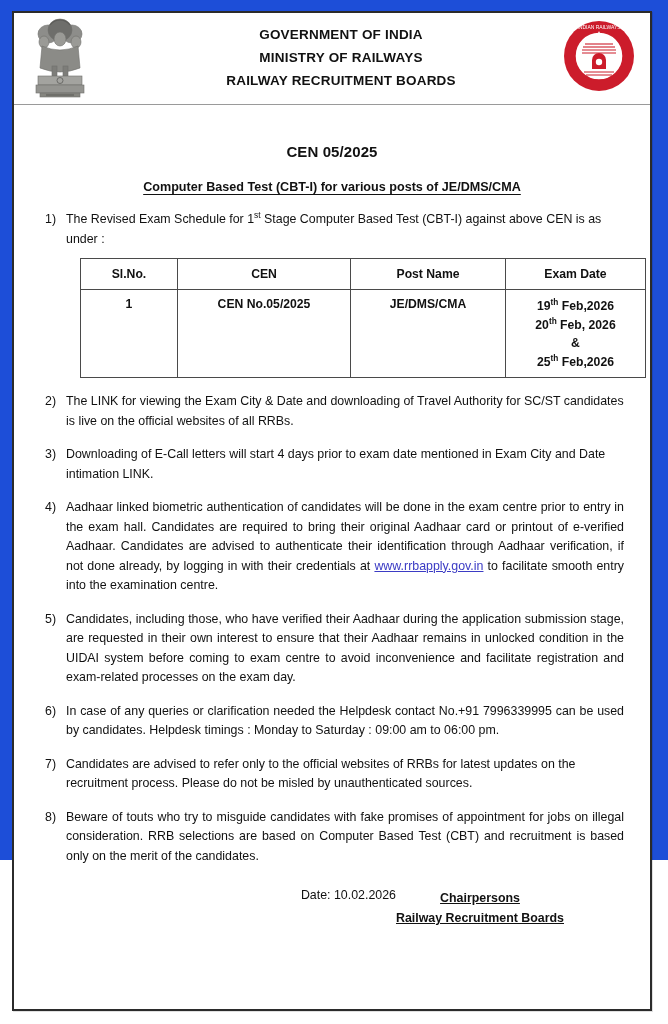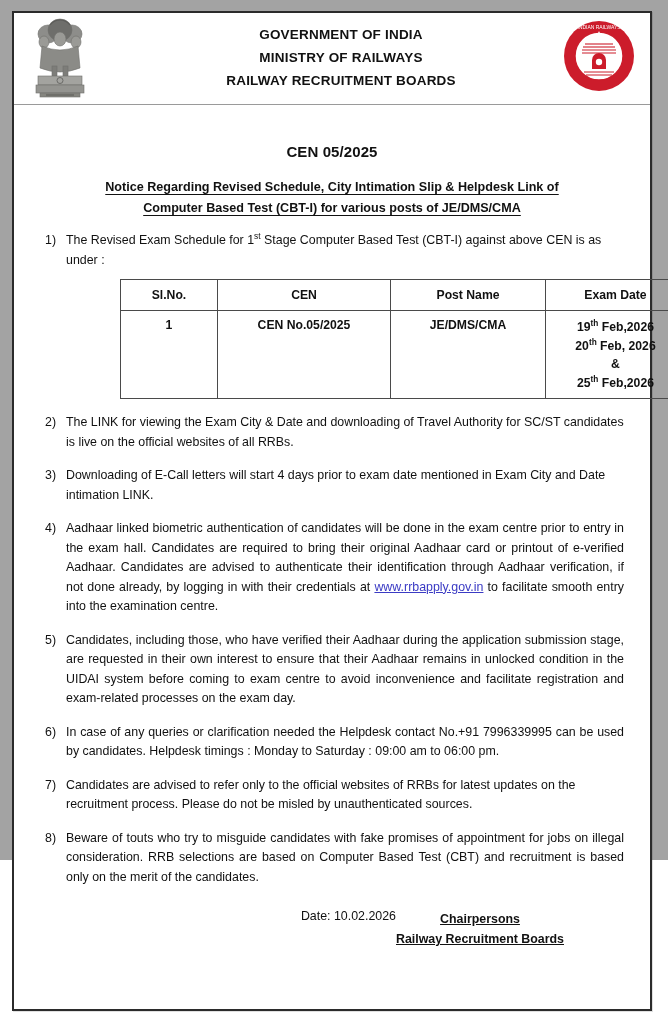--- a/index.html
+++ b/index.html
@@ -12,21 +12,21 @@
     height: 1024px;
     font-family: "Liberation Sans", sans-serif;
     color: #111111;
     overflow: hidden;
   }
 
   .page {
     position: relative;
     width: 668px;
     height: 860px;
-    background: #a3a3a3;
+    background: #1d4ed8;
     box-sizing: border-box;
   }
 
   .doc-frame {
     position: absolute;
     left: 12px;
     top: 11px;
     width: 640px;
     height: 1000px;
     border: 2px solid #2b2b2b;
@@ -133,21 +133,21 @@
     line-height: 0;
   }
 
   a.weblink {
     color: #3b3bc4;
     text-decoration: underline;
   }
 
   
   .table-wrap {
-    margin: 9px 0 0 80px;
+    margin: 9px 0 0 40px;
     width: 545px;
   }
   table.sched {
     border-collapse: collapse;
     width: 100%;
     table-layout: fixed;
   }
   table.sched th, table.sched td {
     border: 1px solid #4a4a4a;
     font-size: 12.2px;
@@ -253,21 +253,20 @@
           </g>
         </svg>
       </div>
     </div>
 
     <div class="body-area">
 
       <div class="cen-line">CEN 05/2025</div>
 
       <div class="notice-head">
-        <span class="nh-line">Notice Regarding Revised Schedule, City Intimation Slip &amp; Helpdesk Link of</span>
         <span class="nh-line">Computer Based Test (CBT-I) for various posts of JE/DMS/CMA</span>
       </div>
 
       <div class="item item-1">
         <div class="num">1)</div>
         <div class="txt">
           <span>The Revised Exam Schedule for 1</span><sup>st</sup><span> Stage Computer Based Test (CBT-I) against above CEN is as under :</span>
         </div>
       </div>
 

